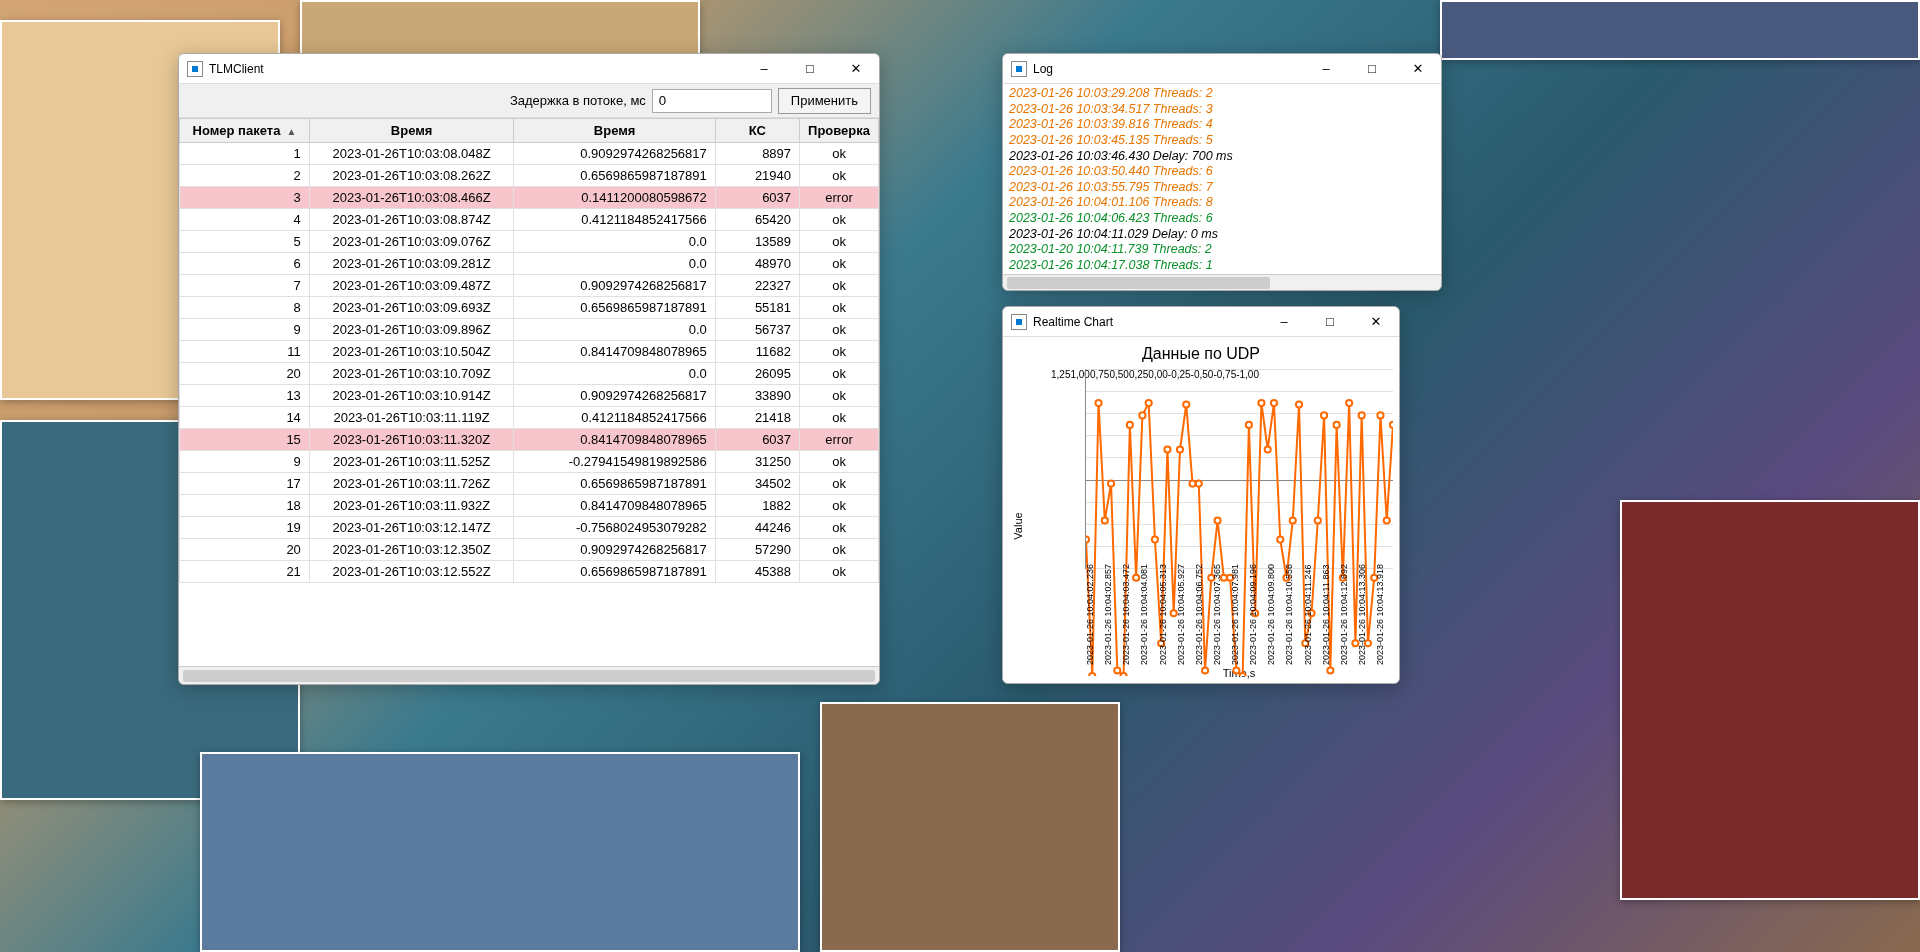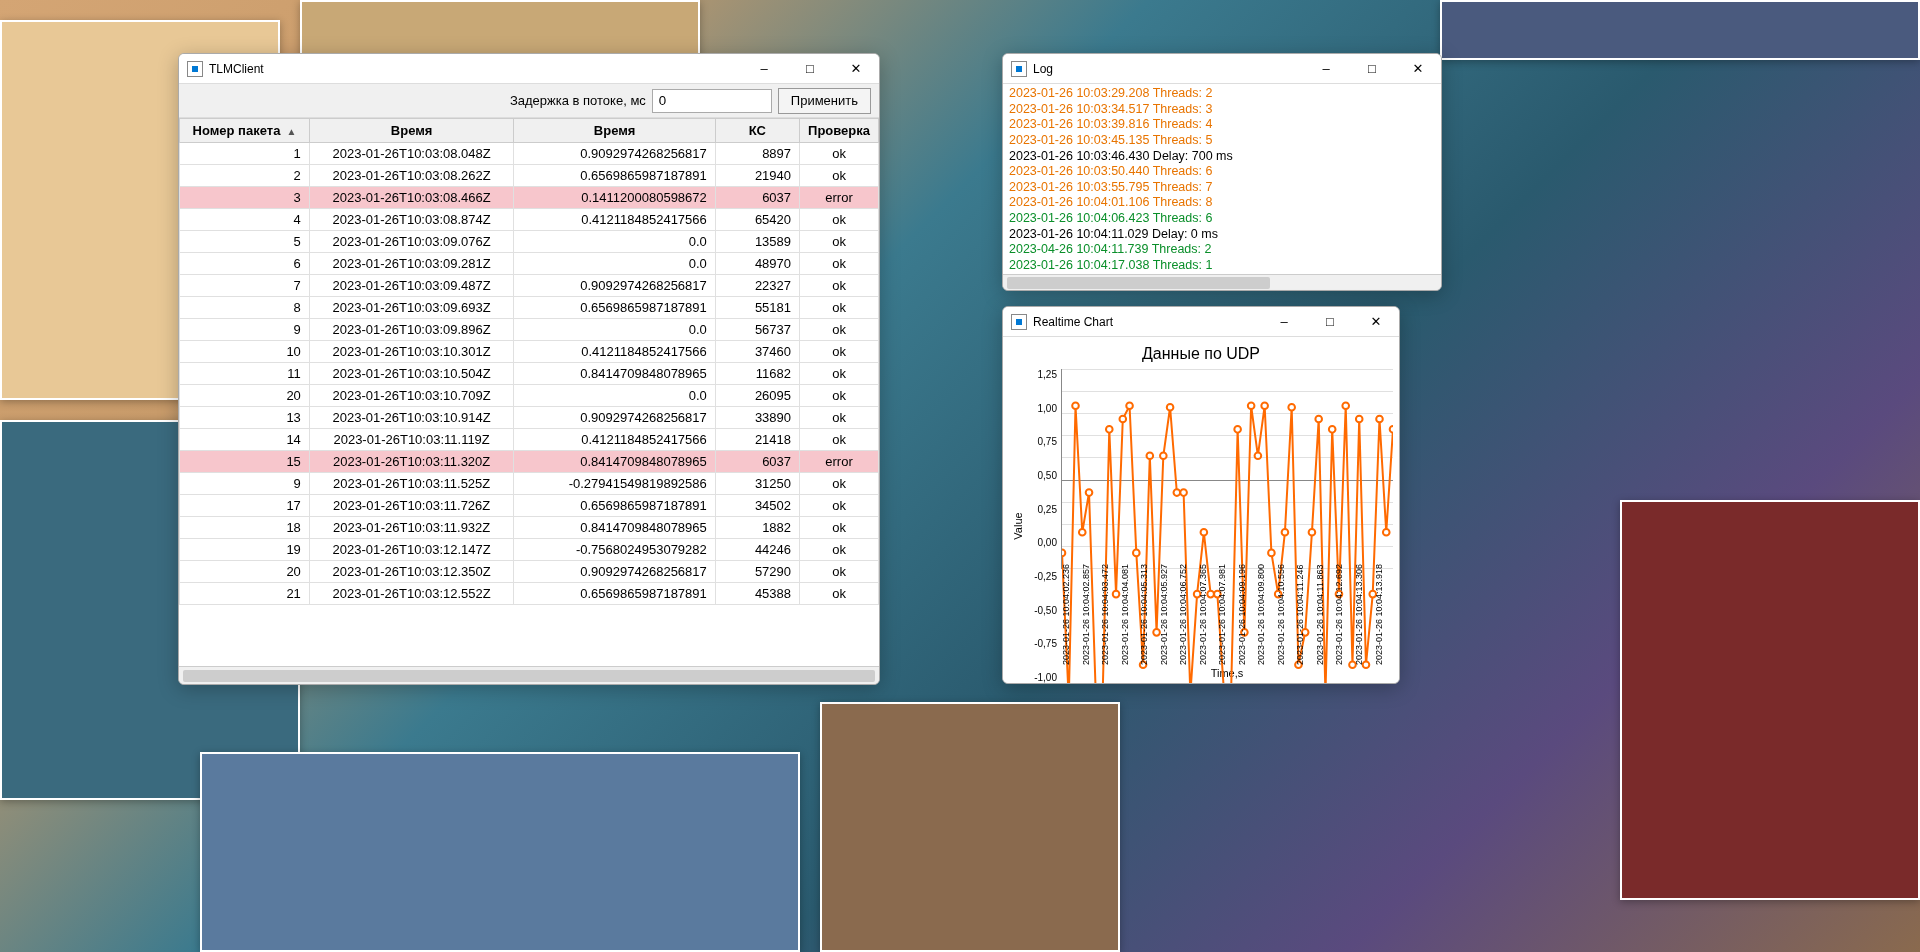--- a/index.html
+++ b/index.html
@@ -80,35 +80,35 @@
     background:#fff; white-space:nowrap;
   }
   tbody td.c-time { text-align:center; }
   tbody td.c-check { text-align:center; }
   tbody tr.error td { background:#f7c6cc; }
   .hscroll { height:18px; background:#f0f0f0; border-top:1px solid #ccc; position:relative; }
   .hscroll .thumb { position:absolute; left:4px; top:3px; right:4px; height:12px; background:#cdcdcd; border-radius:2px; }
 
   
   #win-log { left: 1002px; top: 53px; width: 440px; height: 238px; }
-  .log-body { flex:1; overflow:auto; background:#fff; padding:2px 6px; font-size:12.5px; line-height:1.25; }
+  .log-body { flex:1; overflow:auto; background:#fff; padding:2px 6px; font-size:12.5px; line-height:1.25;font-style:italic; }
   .log-line.orange { color:#e87400; }
   .log-line.black  { color:#000; }
   .log-line.green  { color:#0a8f2a; }
   .log-hscroll { height:16px; background:#f0f0f0; border-top:1px solid #ccc; position:relative; }
   .log-hscroll .thumb { position:absolute; left:4px; top:2px; width:60%; height:12px; background:#cdcdcd; border-radius:2px; }
 
   
   #win-chart { left: 1002px; top: 306px; width: 398px; height: 378px; }
   .chart-body { flex:1; background:#fff; display:flex; flex-direction:column; padding:6px 6px 0 6px; }
   .chart-title { text-align:center; font-size:16px; padding:2px 0 6px; }
   .chart-area { flex:1; display:flex; }
   .ylabel-wrap { width:18px; display:flex; align-items:center; justify-content:center; }
   .ylabel { transform:rotate(-90deg); font-size:11px; white-space:nowrap; }
-  .yticks { width:34px; display:flex; flex-direction:column; justify-content:space-between; font-size:10px; text-align:right; padding:0 4px 0 0; }
+  .yticks { width:34px; display:flex; flex-direction:row; justify-content:space-between; font-size:10px; text-align:right; padding:0 4px 0 0;margin-left:24px; }
   .plot-wrap { flex:1; display:flex; flex-direction:column; }
   .plot { flex:1; position:relative; border-left:1px solid #888; border-bottom:1px solid #888; }
   .plot .grid-h { position:absolute; left:0; right:0; height:0; border-top:1px solid #e0e0e0; }
   .plot .zero { border-top:1px solid #888; }
   .plot svg { position:absolute; inset:0; }
   .xticks { height:96px; display:flex; font-size:9px; padding-top:4px; }
   .xticks .tick { flex:1; text-align:center; writing-mode:vertical-rl; transform:rotate(180deg); white-space:nowrap; }
   .xlabel { text-align:center; font-size:11px; padding:2px 0 4px; }
 </style>
 </head>
@@ -208,27 +208,20 @@
             <td class="c-check">ok</td>
           </tr>
           <tr>
             <td>9</td>
             <td class="c-time">2023-01-26T10:03:09.896Z</td>
             <td>0.0</td>
             <td>56737</td>
             <td class="c-check">ok</td>
           </tr>
           <tr>
-            <td>10</td>
-            <td class="c-time">2023-01-26T10:03:10.301Z</td>
-            <td>0.4121184852417566</td>
-            <td>37460</td>
-            <td class="c-check">ok</td>
-          </tr>
-          <tr>
             <td>11</td>
             <td class="c-time">2023-01-26T10:03:10.504Z</td>
             <td>0.8414709848078965</td>
             <td>11682</td>
             <td class="c-check">ok</td>
           </tr>
           <tr>
             <td>20</td>
             <td class="c-time">2023-01-26T10:03:10.709Z</td>
             <td>0.0</td>
@@ -320,21 +313,21 @@
       <div class="log-line orange">2023-01-26 10:03:29.208  Threads: 2</div>
       <div class="log-line orange">2023-01-26 10:03:34.517  Threads: 3</div>
       <div class="log-line orange">2023-01-26 10:03:39.816  Threads: 4</div>
       <div class="log-line orange">2023-01-26 10:03:45.135  Threads: 5</div>
       <div class="log-line black">2023-01-26 10:03:46.430  Delay: 700 ms</div>
       <div class="log-line orange">2023-01-26 10:03:50.440  Threads: 6</div>
       <div class="log-line orange">2023-01-26 10:03:55.795  Threads: 7</div>
       <div class="log-line orange">2023-01-26 10:04:01.106  Threads: 8</div>
       <div class="log-line green">2023-01-26 10:04:06.423  Threads: 6</div>
       <div class="log-line black">2023-01-26 10:04:11.029  Delay: 0 ms</div>
-      <div class="log-line green">2023-04-26 10:04:11.739  Threads: 2</div>
+      <div class="log-line green">2023-01-20 10:04:11.739  Threads: 2</div>
       <div class="log-line green">2023-01-26 10:04:17.038  Threads: 1</div>
     </div>
   <div class="log-hscroll">
       <div class="thumb"></div>
     </div>
 </div>
 
 <div class="window" id="win-chart">
   <div class="titlebar">
     <span class="app-icon"></span>

